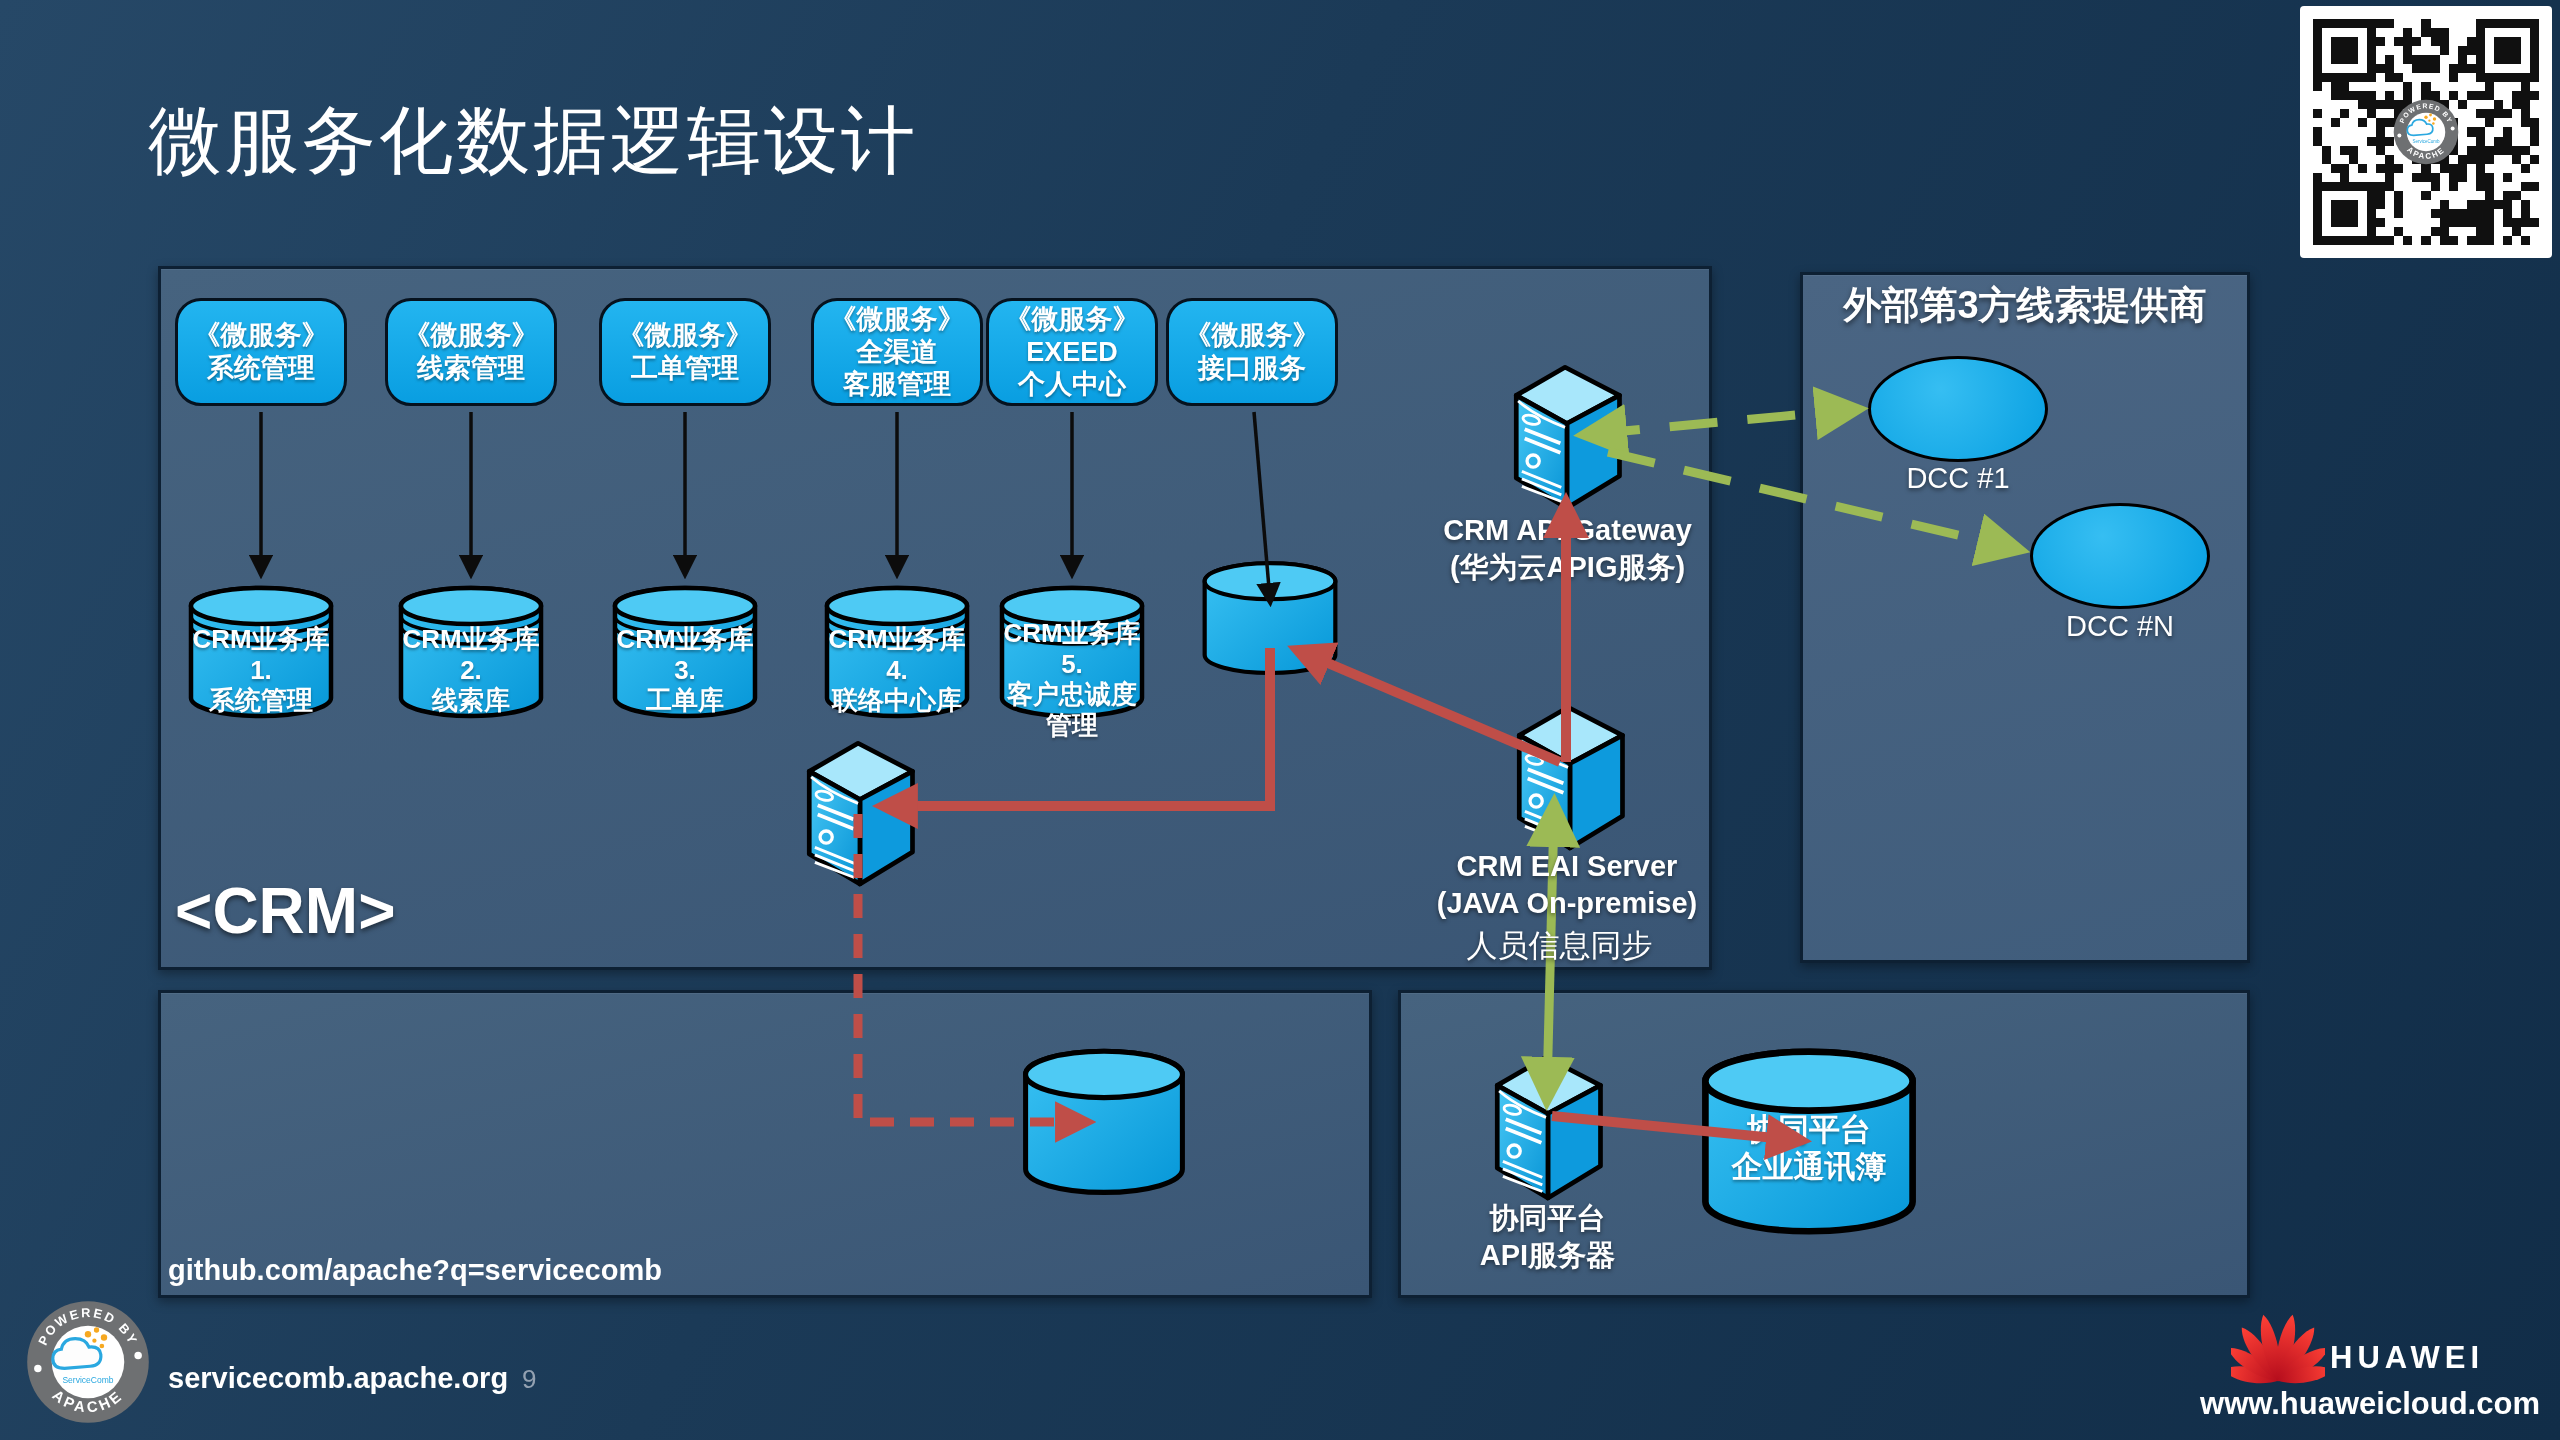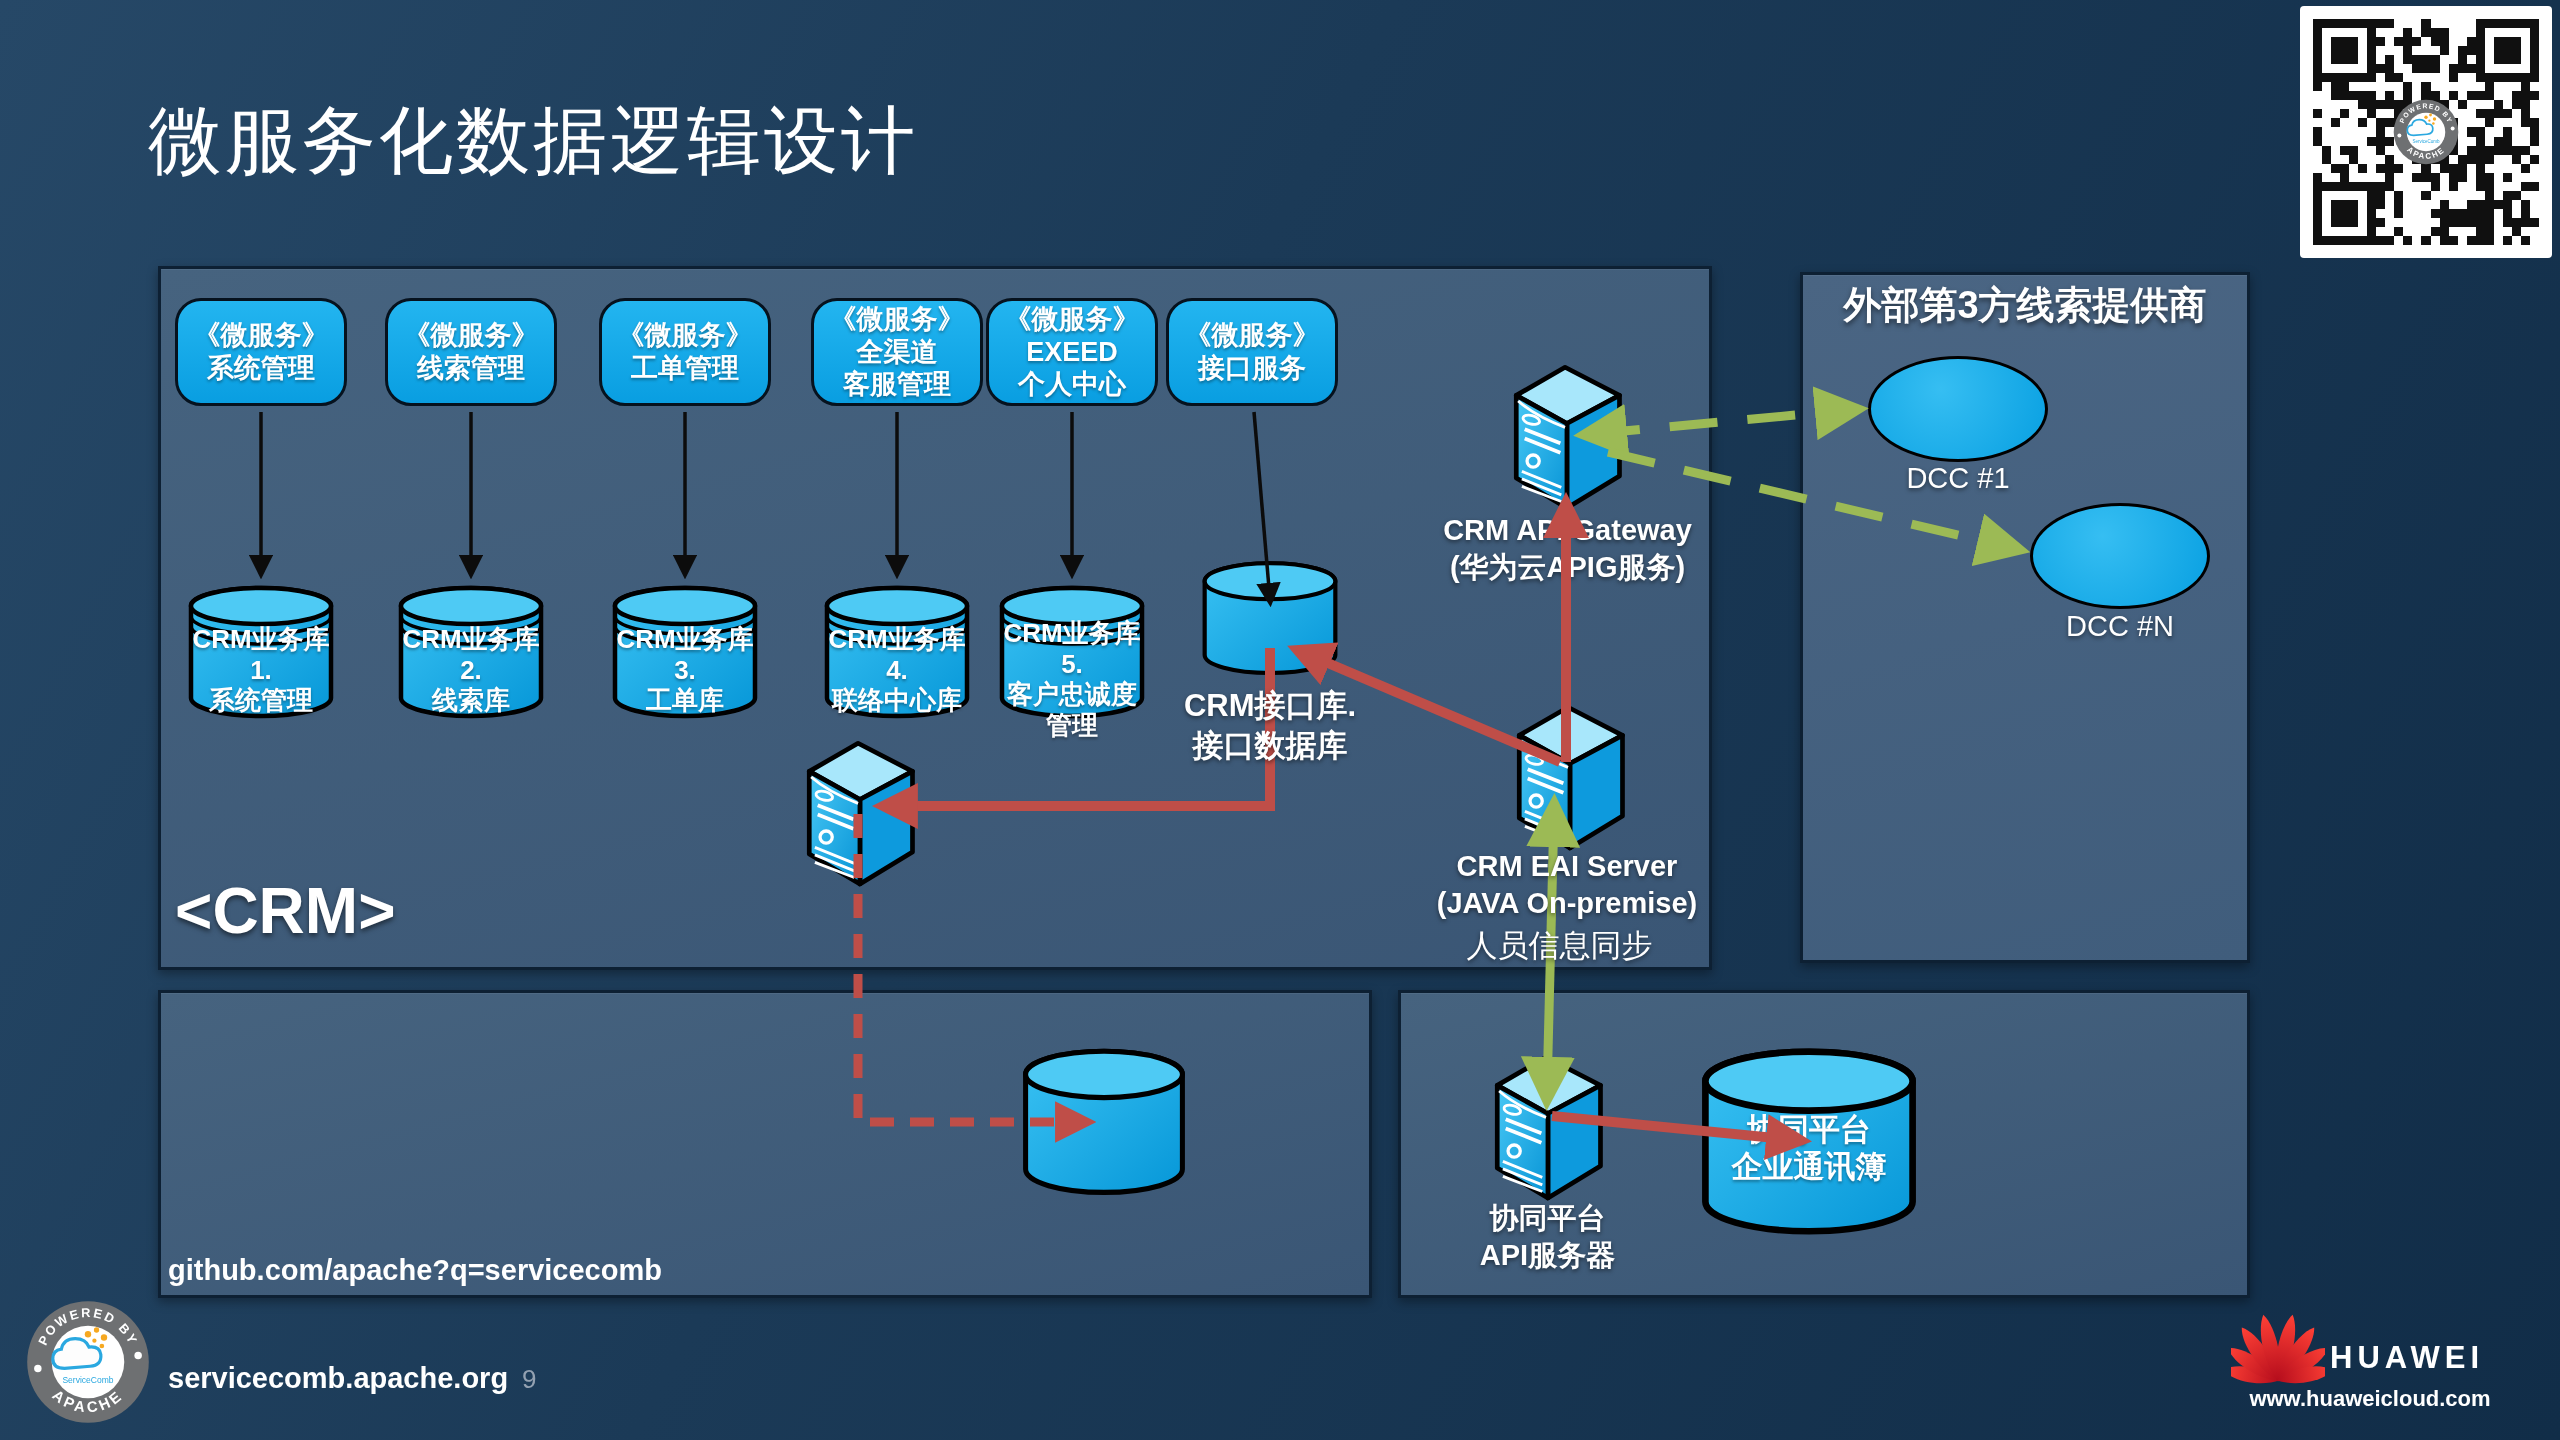--- a/index.html
+++ b/index.html
@@ -37,21 +37,21 @@
   .qr-grid{display:grid;width:100%;height:100%;grid-template-rows:repeat(25,1fr);
     grid-template-columns:repeat(25,1fr);}
   .qr-grid i{background:#101010;}
   .qr-badge{position:absolute;left:50%;top:50%;width:68px;height:68px;transform:translate(-50%,-50%);}
   .footer-badge{position:absolute;left:24px;top:1298px;width:128px;height:128px;z-index:3;}
   .footer-link{position:absolute;left:168px;color:#fff;font-weight:bold;font-size:29px;z-index:3;}
   .page-num{color:#93a1b1;font-weight:400;font-size:26px;margin-left:14px;}
   .huawei-logo{position:absolute;left:2231px;top:1308px;width:94px;height:76px;z-index:3;}
   .huawei-brand{position:absolute;left:2330px;top:1340px;font-size:31px;color:#fff;font-weight:bold;
     letter-spacing:5px;z-index:3;}
-  .huawei-url{position:absolute;left:2190px;top:1386px;width:360px;text-align:center;font-size:22px;
+  .huawei-url{position:absolute;left:2190px;top:1386px;width:360px;text-align:center;font-size:31px;
     color:#fff;font-weight:bold;z-index:3;}
 </style>
 </head>
 <body>
 
 <div class="slide">
 
   <svg width="0" height="0" style="position:absolute" aria-hidden="true">
     <defs>
       <linearGradient id="faceGrad" x1="0" y1="0" x2="1" y2="1">
@@ -501,22 +501,20 @@
 5.
 客户忠诚度
 管理</div>
   </div>
 
   <div class="cyl" style="left:1200px;top:556px;width:140px;height:126px;">
     <svg viewBox="0 0 150 140" preserveAspectRatio="none">
         <use href="#cylPlain"></use>
       </svg>
   </div>
-  <div class="label" style="left:1140px;top:686px;width:260px;font-size:31px;">CRM接口库.
-接口数据库</div>
 
   <div class="server" style="left:1505px;top:352px;">
     <svg viewBox="0 0 130 170">
         <use href="#tower"></use>
       </svg>
   </div>
   <div class="label under" style="left:1420px;top:512px;width:295px;font-size:29px;">CRM API Gateway
 (华为云APIG服务)</div>
 
   <div class="server" style="left:1508px;top:692px;">

